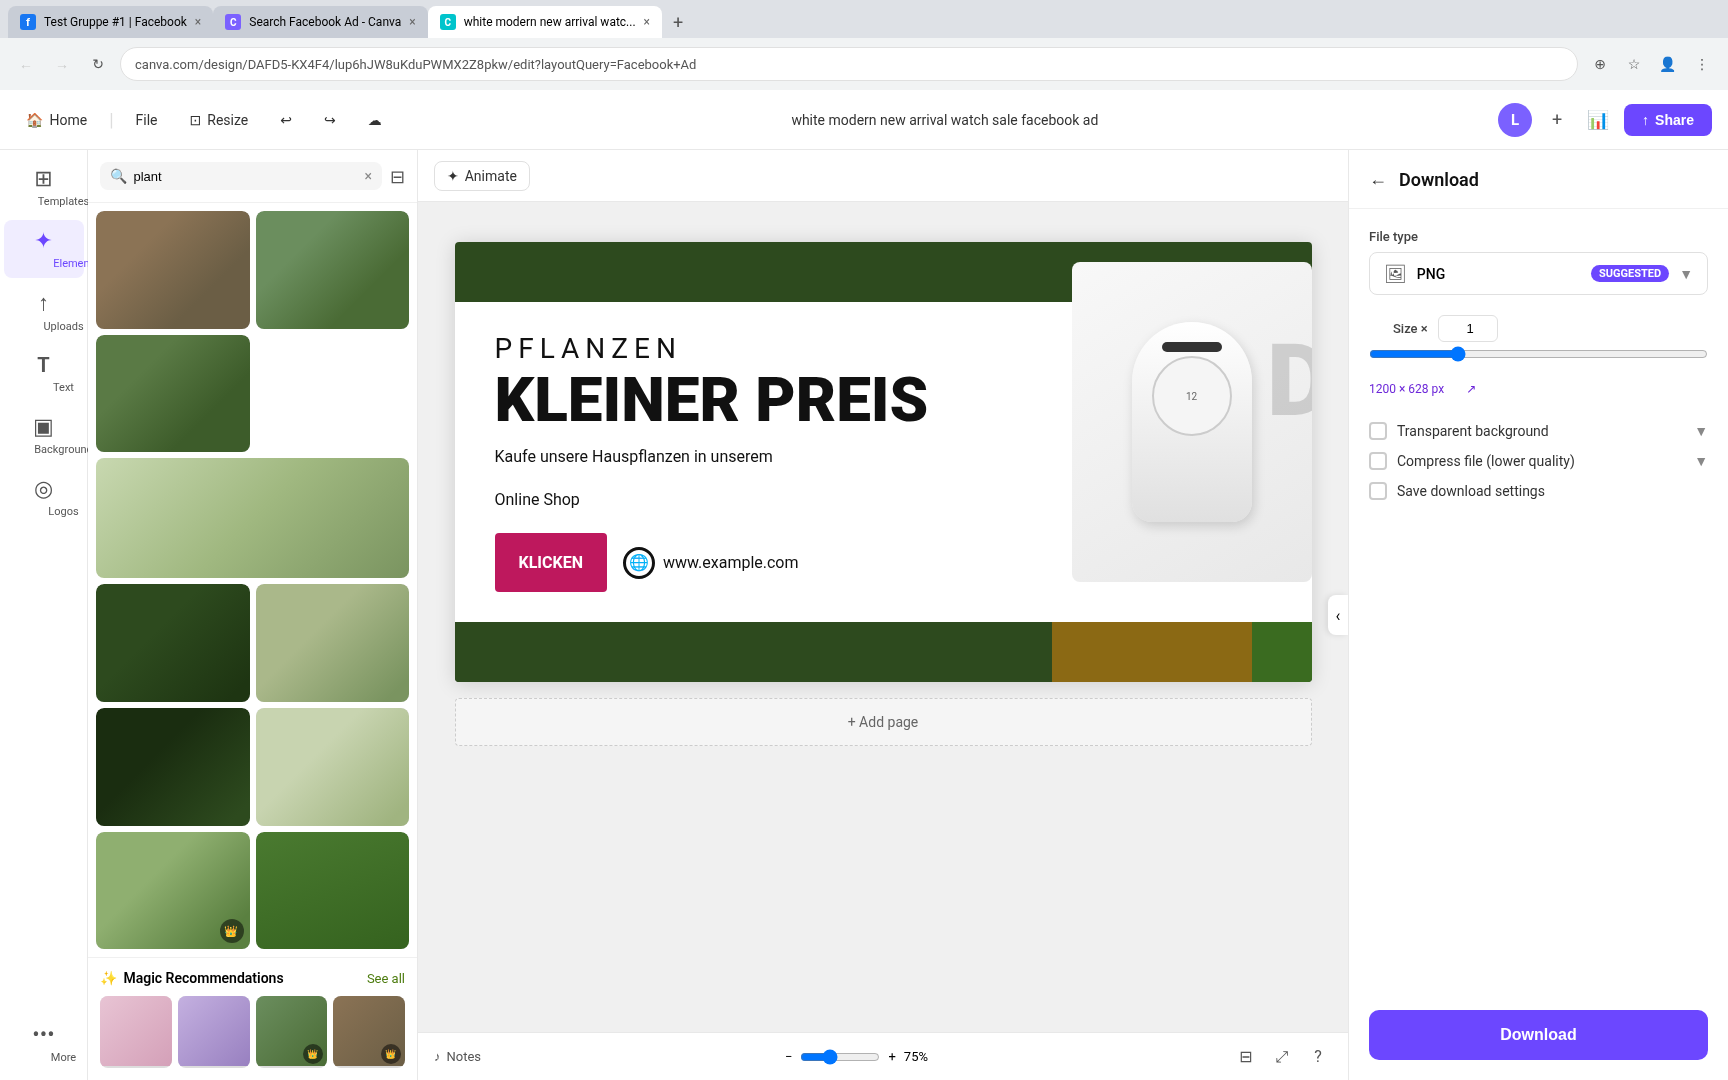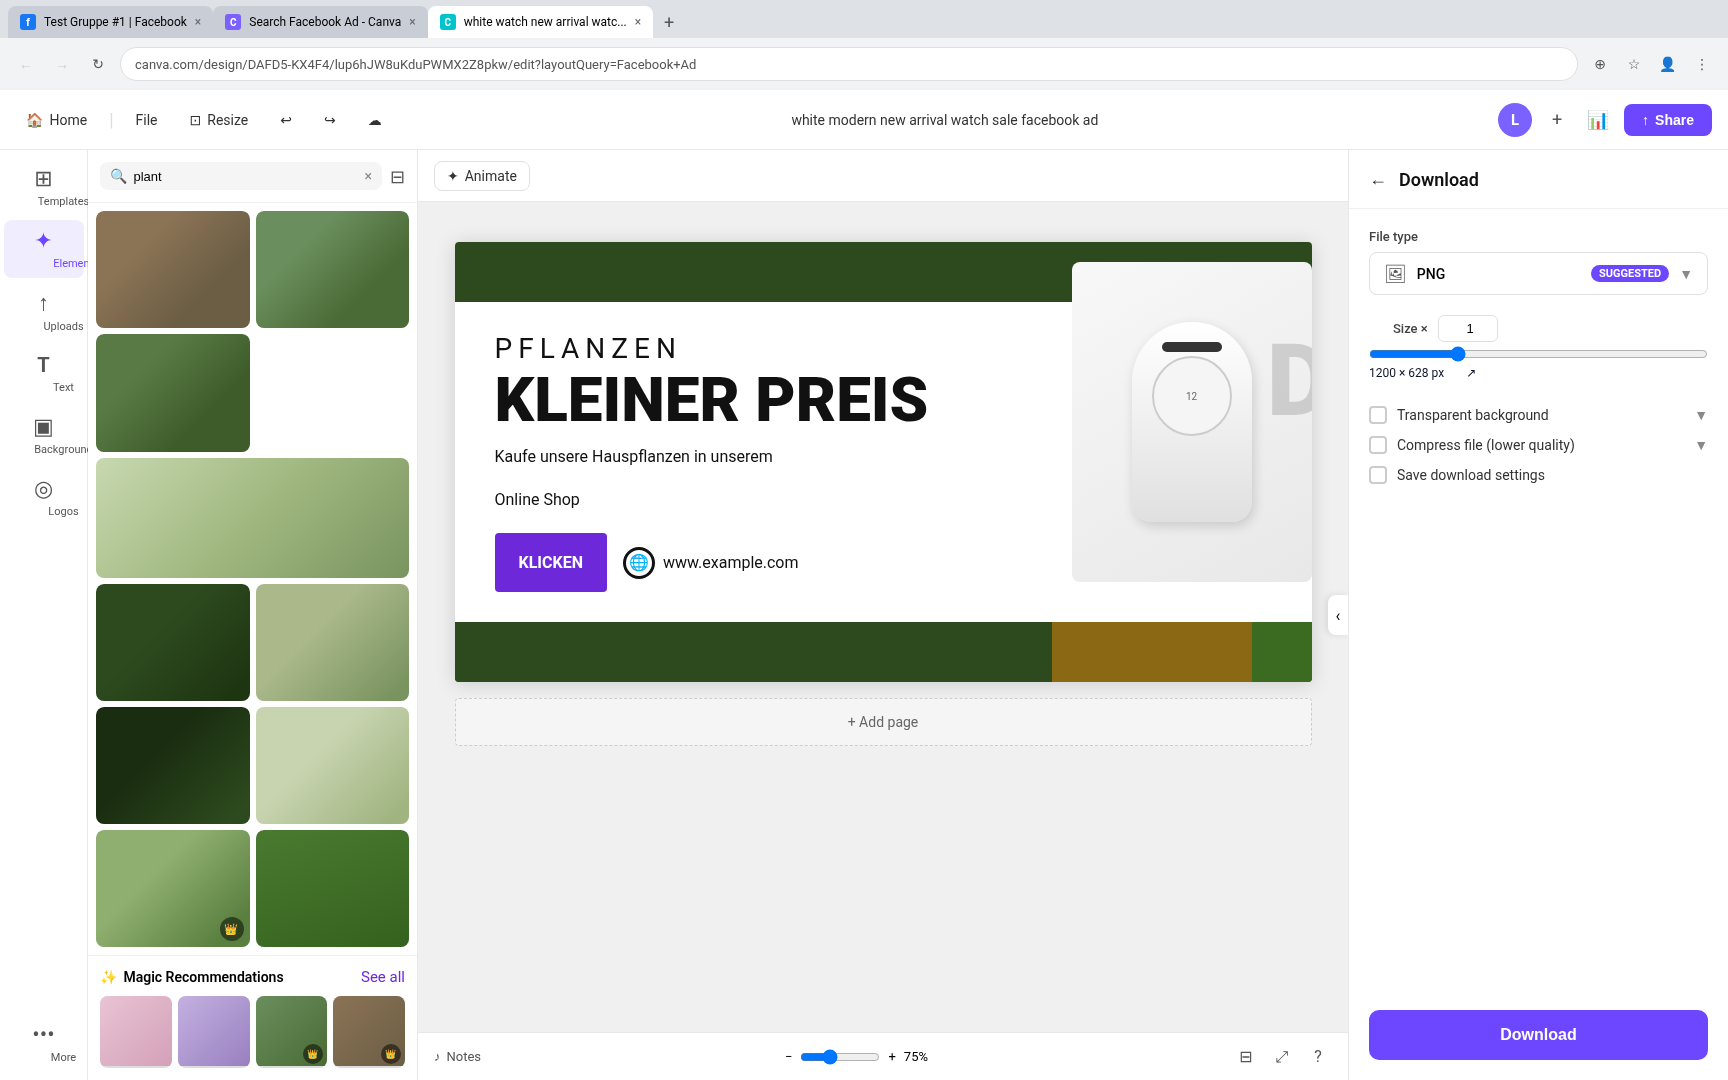--- a/index.html
+++ b/index.html
@@ -55,38 +55,38 @@
     .search-filter { font-size: 18px; color: #555; cursor: pointer; }
     .filter-tabs { display: flex; padding: 8px 12px; gap: 8px; border-bottom: 1px solid #f0f0f0; overflow-x: auto; }
     .filter-tab { font-size: 13px; padding: 5px 10px; border-radius: 20px; cursor: pointer; white-space: nowrap; color: #555; }
     .filter-tab.active { background: #111; color: #fff; font-weight: 600; }
     .photo-grid { flex: 1; overflow-y: auto; padding: 8px; display: grid; grid-template-columns: 1fr 1fr; gap: 6px; }
     .photo-item { border-radius: 8px; overflow: hidden; cursor: pointer; background: #ddd; position: relative; }
     .photo-placeholder { width: 100%; background: #c8c8c8; border-radius: 8px; }
     .magic-section { padding: 12px; border-top: 1px solid #f0f0f0; }
     .magic-header { display: flex; align-items: center; justify-content: space-between; margin-bottom: 10px; }
     .magic-title { display: flex; align-items: center; gap: 6px; font-size: 14px; font-weight: 600; }
-    .magic-see-all { font-size: 15px; color: #6d28d9; cursor: pointer; margin-left: 32px; }
+    .magic-see-all { font-size: 13px; color: #4d7c0f; cursor: pointer; margin-left: 32px; }
     .magic-grid { display: grid; grid-template-columns: repeat(4, 1fr); gap: 6px; }
     .magic-item { border-radius: 8px; overflow: hidden; background: #ddd; cursor: pointer; aspect-ratio: 1; position: relative; }
 
     
     .canvas-area { flex: 1; background: #f0f0f0; display: flex; flex-direction: column; overflow: hidden; position: relative; }
     .canvas-toolbar { height: 52px; background: #fff; border-bottom: 1px solid #e8e8e8; display: flex; align-items: center; padding: 0 16px; gap: 12px; }
     .animate-btn { display: flex; align-items: center; gap: 6px; font-size: 14px; color: #333; cursor: pointer; padding: 6px 12px; border-radius: 8px; border: 1px solid #e0e0e0; }
     .canvas-scroll { flex: 1; overflow: auto; display: flex; align-items: flex-start; justify-content: center; padding: 40px; }
     .canvas-wrapper { position: relative; }
     .design-canvas { width: 857px; background: #fff; border-radius: 4px; box-shadow: 0 2px 20px rgba(0,0,0,0.15); overflow: hidden; }
     .canvas-top-bar { height: 60px; background: #2d4a1e; }
     .canvas-content { padding: 30px 40px; background: #fff; }
     .canvas-title-small { font-size: 28px; letter-spacing: 6px; color: #111; font-weight: 400; margin-bottom: 4px; }
     .canvas-title-big { font-size: 62px; font-weight: 900; color: #111; line-height: 1; margin-bottom: 16px; }
     .canvas-subtitle { font-size: 16px; color: #111; margin-bottom: 24px; }
     .canvas-buttons { display: flex; align-items: center; gap: 16px; }
-    .canvas-cta { background: #6d28d9; color: #fff; padding: 20px 24px; font-size: 16px; font-weight: 700; border-radius: 4px; }
+    .canvas-cta { background: #be185d; color: #fff; padding: 20px 24px; font-size: 16px; font-weight: 700; border-radius: 4px; }
     .canvas-url { display: flex; align-items: center; gap: 8px; font-size: 16px; color: #111; }
     .canvas-bottom-bar { height: 60px; background: #2d4a1e; }
     .add-page-btn { width: 857px; height: 48px; background: #f5f5f5; border: 1px dashed #ccc; display: flex; align-items: center; justify-content: center; font-size: 14px; color: #666; cursor: pointer; border-radius: 4px; margin-top: 16px; }
     .collapse-handle { position: absolute; right: 0; top: 50%; transform: translateY(-50%); width: 20px; height: 40px; background: #fff; border-radius: 8px 0 0 8px; display: flex; align-items: center; justify-content: center; cursor: pointer; box-shadow: -2px 0 6px rgba(0,0,0,0.1); z-index: 5; }
 
     
     .canvas-bottom { height: 48px; background: #fff; border-top: 1px solid #e8e8e8; display: flex; align-items: center; padding: 0 16px; gap: 12px; justify-content: space-between; }
     .zoom-control { display: flex; align-items: center; gap: 8px; font-size: 13px; }
     .zoom-slider { width: 80px; }
     .notes-btn { display: flex; align-items: center; gap: 6px; font-size: 13px; color: #555; cursor: pointer; }
@@ -103,21 +103,21 @@
     .file-type-select { display: flex; align-items: center; border: 1px solid #e0e0e0; border-radius: 8px; padding: 10px 14px; cursor: pointer; gap: 10px; }
     .file-type-icon { font-size: 18px; color: #555; }
     .file-type-name { font-size: 14px; font-weight: 500; flex: 1; }
     .suggested-badge { background: #6c47ff; color: #fff; font-size: 11px; font-weight: 700; padding: 2px 8px; border-radius: 20px; }
     .chevron-down { font-size: 14px; color: #888; }
     .size-row { display: flex; align-items: center; gap: 10px; }
     .size-label { font-size: 13px; color: #444; font-weight: 500; margin-left: 24px; }
     .size-input { width: 60px; border: 1px solid #e0e0e0; border-radius: 6px; padding: 5px 8px; font-size: 13px; text-align: right; }
     .size-slider-wrap { display: flex; align-items: center; gap: 10px; padding: 4px 0; }
     .size-slider { flex: 1; }
-    .size-dims { font-size: 12px; color: #0f172a; display: flex; align-items: center; gap: 22px; }
+    .size-dims { font-size: 12px; color: #6d28d9; display: flex; align-items: center; gap: 22px; margin-top: 16px; }
     .checkbox-row { display: flex; align-items: center; gap: 10px; padding: 6px 0; }
     .checkbox { width: 18px; height: 18px; border: 2px solid #ccc; border-radius: 4px; flex-shrink: 0; cursor: pointer; }
     .checkbox-label { font-size: 14px; color: #333; }
     .expand-icon { margin-left: auto; font-size: 14px; color: #888; }
     .download-btn { background: #6c47ff; color: #fff; border: none; border-radius: 10px; padding: 16px; font-size: 16px; font-weight: 600; cursor: pointer; width: 100%; margin-top: auto; }
 
     
     .p1 { background: linear-gradient(135deg, #8B7355 30%, #6B5E45 70%); height: 120px; }
     .p2 { background: linear-gradient(135deg, #6B8E5E 30%, #4a6b35 70%); height: 120px; }
     .p3 { background: linear-gradient(135deg, #5a7a45 30%, #3d5c2a 70%); height: 120px; }
@@ -149,21 +149,21 @@
       <span class="browser-tab-title">Test Gruppe #1 | Facebook</span>
       <span class="browser-tab-close">×</span>
     </div>
     <div class="browser-tab inactive">
       <div class="browser-tab-favicon canva-favicon" style="background:#7B61FF; color:#fff; font-size:10px; display:flex; align-items:center; justify-content:center; font-weight:700; border-radius:3px;">C</div>
       <span class="browser-tab-title">Search Facebook Ad - Canva</span>
       <span class="browser-tab-close">×</span>
     </div>
     <div class="browser-tab active">
       <div class="browser-tab-favicon canva2-favicon" style="background:#00C4CC; color:#fff; font-size:10px; display:flex; align-items:center; justify-content:center; font-weight:700; border-radius:3px;">C</div>
-      <span class="browser-tab-title">white watch new arrival watc...</span>
+      <span class="browser-tab-title">white modern new arrival watc...</span>
       <span class="browser-tab-close">×</span>
     </div>
     <div class="tab-new">+</div>
   </div>
   <div class="browser-nav">
     <div class="nav-btn disabled">←</div>
     <div class="nav-btn disabled">→</div>
     <div class="nav-btn">↻</div>
     <div class="address-bar">
       <span style="color:#555; font-size:13px;">canva.com/design/DAFD5-KX4F4/lup6hJW8uKduPWMX2Z8pkw/edit?layoutQuery=Facebook+Ad</span>

